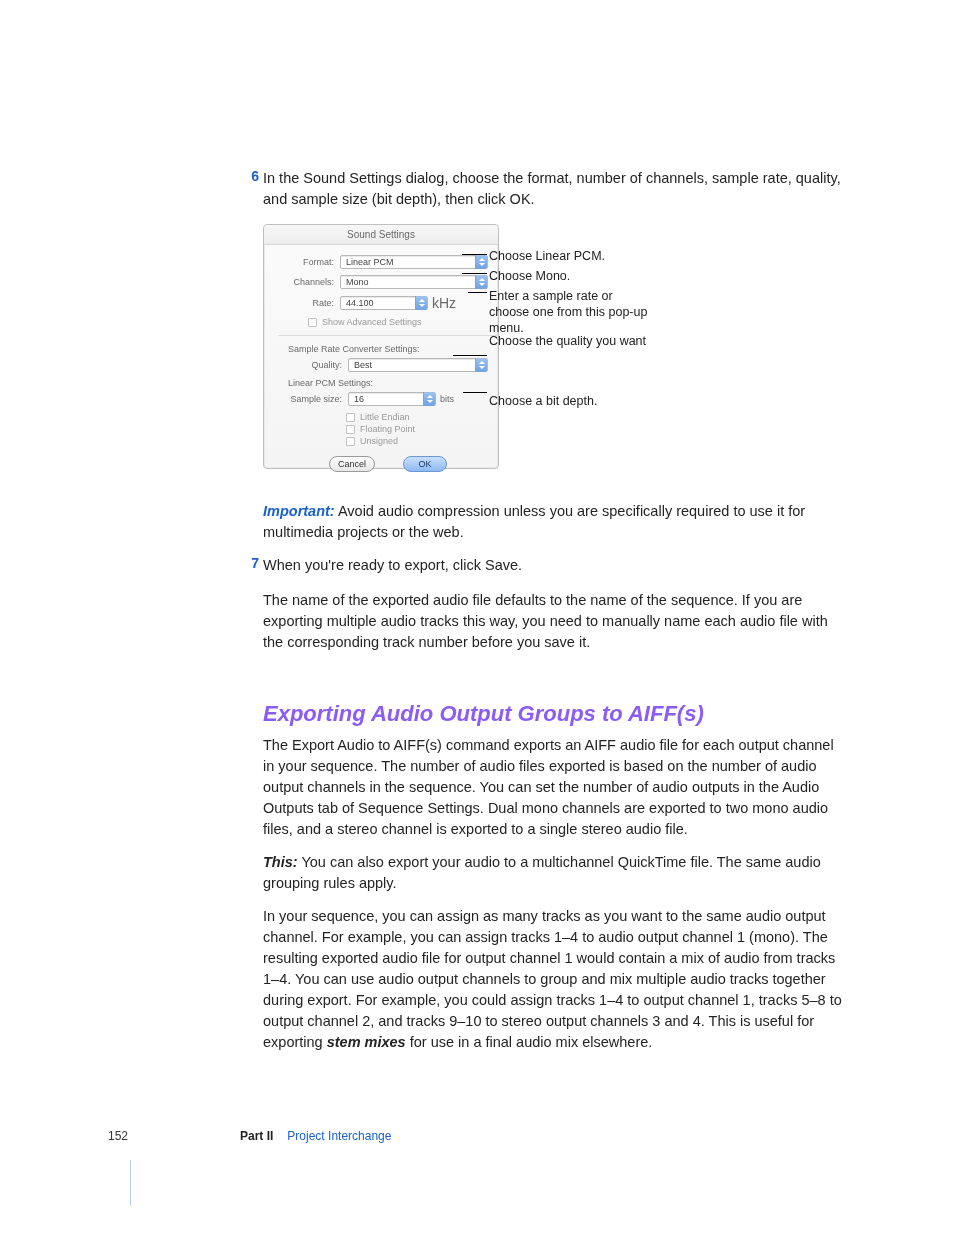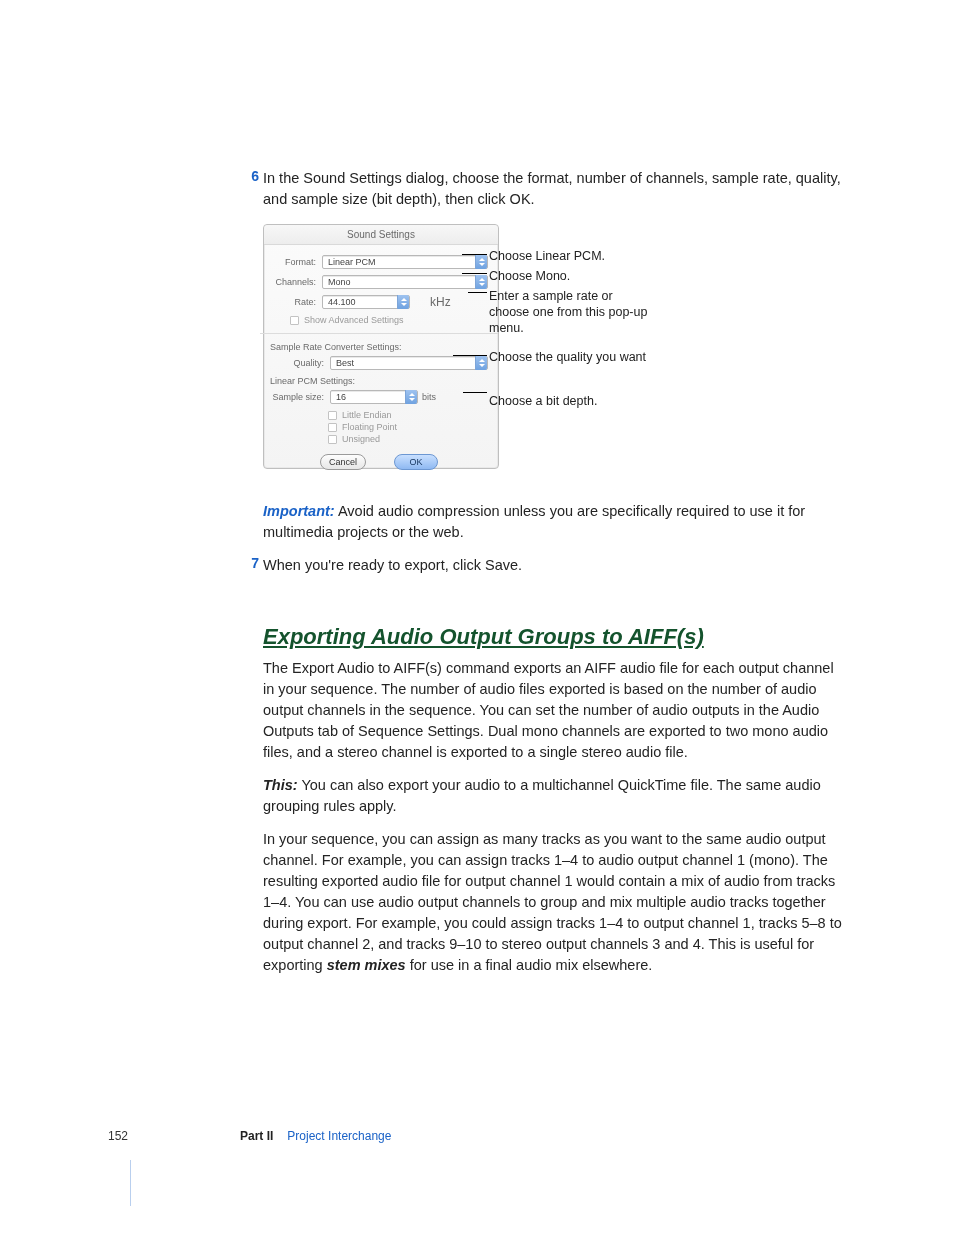--- a/index.html
+++ b/index.html
@@ -5,50 +5,50 @@
   * { box-sizing: border-box; margin: 0; padding: 0; }
   html, body { width: 954px; height: 1235px; background: #fff; font-family: "Lucida Grande", "Myriad Pro", "Helvetica Neue", Arial, sans-serif; color: #222; }
   .page { position: relative; width: 954px; height: 1235px; }
   .content { position: absolute; left: 263px; top: 168px; width: 580px; }
   .step { position: relative; margin-bottom: 14px; }
   .step-num { position: absolute; left: -18px; top: 0; width: 14px; text-align: right; color: #1a62c7; font-weight: 700; font-size: 14px; }
   .step-body { font-size: 14.5px; line-height: 1.45; color: #242424; }
   .para { font-size: 14.5px; line-height: 1.45; color: #242424; margin-bottom: 12px; }
   .important { color: #1a62c7; font-style: italic; font-weight: 600; }
   .note-label { font-style: italic; font-weight: 600; }
-  .h2 { font-size: 22px; font-style: italic; font-weight: 600; color: #14532d; margin-top: 48px; margin-bottom: 8px; text-decoration: underline; }
+  .h2 { font-size: 22px; font-style: italic; font-weight: 600; color: #8b5cf6; margin-top: 48px; margin-bottom: 8px; }
   .stem-em { font-style: italic; font-weight: bold; }
 
   
   .shot-wrap { position: relative; width: 580px; height: 255px; margin: 14px 0 22px 0; }
   .callouts { position: absolute; left: 226px; top: 24px; width: 160px; font-size: 12.5px; line-height: 1.28; color: #222; }
   .callout { position: absolute; }
   .callout.l1 { top: 0; }
   .callout.l2 { top: 20px; }
   .callout.l3 { top: 40px; }
-  .callout.l4 { top: 101px; }
+  .callout.l4 { top: 85px; }
   .callout.l5 { top: 145px; }
   .lead { position: absolute; height: 1px; background: #000; }
   .lead.w1 { top: 30px;  left: 199px; width: 25px; }
   .lead.w2 { top: 49px;  left: 199px; width: 25px; }
   .lead.w3 { top: 68px;  left: 205px; width: 19px; }
   .lead.w4 { top: 131px; left: 190px; width: 34px; }
   .lead.w5 { top: 168px; left: 200px; width: 24px; }
 
   .dialog { position: absolute; left: 0; top: 0; width: 236px; height: 245px; border: 1px solid #bfbfbf; border-radius: 4px; background: linear-gradient(#fbfbfb,#f4f4f4); box-shadow: 0 0 0 1px #e9e9e9 inset; }
   .dlg-title { text-align: center; font-size: 10px; color: #6a6a6a; border-bottom: 1px solid #d9d9d9; padding: 4px 0; background: linear-gradient(#f7f7f7,#ededed); border-radius: 4px 4px 0 0; }
-  .dlg-body { padding: 10px 10px 6px 6px; }
+  .dlg-body { padding: 10px 10px 6px 24px; }
   .row { display: flex; align-items: center; margin-bottom: 6px; }
   .lbl { width: 52px; text-align: right; font-size: 9px; color: #6a6a6a; padding-right: 6px; }
   .lbl.small { width: 60px; }
   .popup { flex: 1; position: relative; display: flex; align-items: center; background: #fff; border: 1px solid #b8b8b8; border-radius: 2px; height: 14px; font-size: 9px; color: #444; padding-left: 5px; box-shadow: 0 1px 0 #e9e9e9 inset; }
   .popup .cap { position: absolute; right: 0; top: -1px; bottom: -1px; width: 12px; background: linear-gradient(#9fc3f0,#6fa2e0); border-left: 1px solid #7da5d8; border-radius: 0 2px 2px 0; }
   .popup .cap::before { content: ""; position: absolute; left: 3px; top: 3px; border-left: 3px solid transparent; border-right: 3px solid transparent; border-bottom: 3px solid #fff; }
   .popup .cap::after  { content: ""; position: absolute; left: 3px; bottom: 3px; border-left: 3px solid transparent; border-right: 3px solid transparent; border-top: 3px solid #fff; }
-  .khz { font-size: 12px; color: #6a6a6a; margin-left: 20px; }
+  .khz { font-size: 14px; color: #6a6a6a; margin-left: 4px; }
   .bits { font-size: 9px; color: #6a6a6a; margin-left: 4px; }
   .check-row { display: flex; align-items: center; margin: 2px 0 2px 58px; font-size: 9px; color: #9a9a9a; }
   .check-row.first { margin-left: 20px; margin-top: 2px; margin-bottom: 8px; }
   .checkbox { width: 9px; height: 9px; border: 1px solid #c3c3c3; background: #fff; margin-right: 5px; border-radius: 1px; }
   .divider { border-top: 1px solid #dcdcdc; margin: 4px -10px 8px -10px; }
   .section-lbl { font-size: 9px; color: #6a6a6a; margin-bottom: 4px; }
   .btn-row { display: flex; justify-content: center; gap: 28px; margin-top: 10px; }
   .btn { min-width: 44px; height: 16px; border: 1px solid #9a9a9a; border-radius: 9px; font-size: 9px; color: #333; text-align: center; line-height: 14px; background: linear-gradient(#fdfdfd,#e7e7e7); padding: 0 8px; }
   .btn.primary { background: linear-gradient(#c9e0ff,#8fb9f2); border-color: #6c97d2; color: #15355e; }
 
@@ -163,20 +163,21 @@
 
     <p class="para">
       <span class="important">Important:</span><span>  Avoid audio compression unless you are specifically required to use it for multimedia projects or the web.</span>
     </p>
 
     <div class="step">
       <div class="step-num">7</div>
       <div class="step-body">When you're ready to export, click Save.</div>
     </div>
 
+    <p class="para">The name of the exported audio file defaults to the name of the sequence. If you are exporting multiple audio tracks this way, you need to manually name each audio file with the corresponding track number before you save it.</p>
 
     <h2 class="h2">Exporting Audio Output Groups to AIFF(s)</h2>
 
     <p class="para">The Export Audio to AIFF(s) command exports an AIFF audio file for each output channel in your sequence. The number of audio files exported is based on the number of audio output channels in the sequence. You can set the number of audio outputs in the Audio Outputs tab of Sequence Settings. Dual mono channels are exported to two mono audio files, and a stereo channel is exported to a single stereo audio file.</p>
 
     <p class="para">
       <span class="note-label">This:</span><span>  You can also export your audio to a multichannel QuickTime file. The same audio grouping rules apply.</span>
     </p>
 
     <p class="para" style="margin-top:10px">

